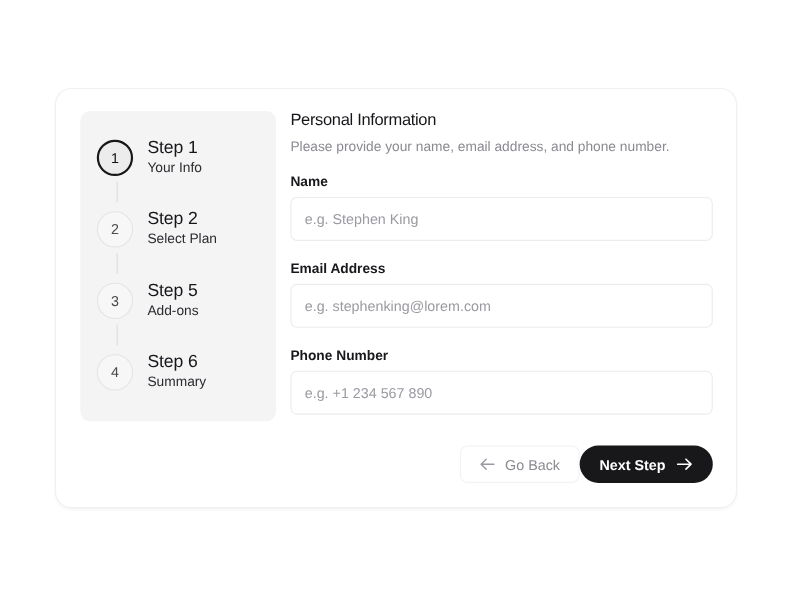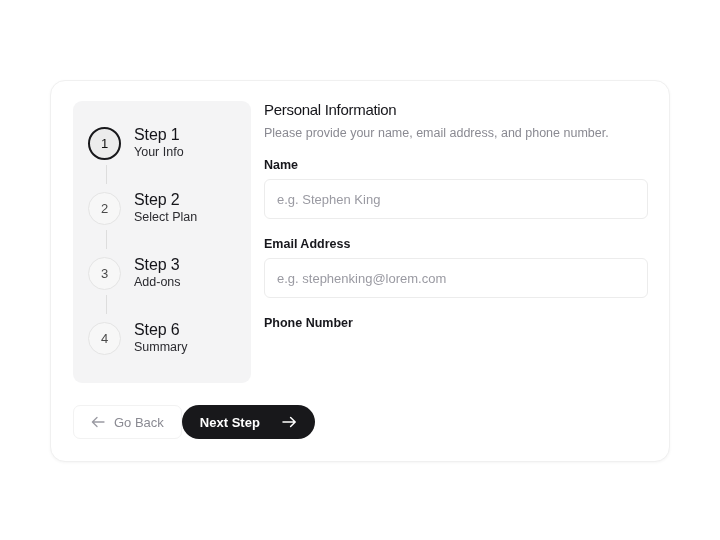--- a/index.html
+++ b/index.html
@@ -162,21 +162,21 @@
 
   
   .footer {
     position: absolute;
     left: 22px;
     right: 21px;
     top: 322px;
     height: 38px;
     display: flex;
     align-items: center;
-    justify-content: flex-start;
+    justify-content: flex-end;
   }
 
   .btn-back {
     height: 34px;
     padding: 0 17px;
     background: #ffffff;
     border: 1px solid #f2f2f2;
     border-radius: 7px;
     color: #8a8a92;
     font-size: 13px;
@@ -193,21 +193,21 @@
     padding: 0 18px;
     background: #18181b;
     border: none;
     border-radius: 17px;
     color: #ffffff;
     font-size: 13px;
     font-weight: bold;
     font-family: "Liberation Sans", sans-serif;
     display: flex;
     align-items: center;
-    gap: 22px;
+    gap: 10px;
     cursor: pointer;
     box-sizing: border-box;
   }
 
   .arrow { display: inline-flex; align-items: center; }
 </style>
 </head>
 <body>
 
 <div class="stage">
@@ -228,21 +228,21 @@
           <div class="step-circle">2</div>
           <div class="step-text">
             <div class="step-title">Step 2</div>
             <div class="step-sub">Select Plan</div>
           </div>
         </div>
 
         <div class="step">
           <div class="step-circle">3</div>
           <div class="step-text">
-            <div class="step-title">Step 3</div>
+            <div class="step-title">Step 5</div>
             <div class="step-sub">Add-ons</div>
           </div>
         </div>
 
         <div class="step">
           <div class="step-circle">4</div>
           <div class="step-text">
             <div class="step-title">Step 6</div>
             <div class="step-sub">Summary</div>
           </div>
@@ -260,20 +260,21 @@
         <input class="field-input" type="text" placeholder="e.g. Stephen King" style="">
       </div>
 
       <div class="field">
         <label class="field-label">Email Address</label>
         <input class="field-input" type="text" placeholder="e.g. stephenking@lorem.com" style="">
       </div>
 
       <div class="field">
         <label class="field-label">Phone Number</label>
+        <input class="field-input" type="text" placeholder="e.g. +1 234 567 890" style="">
       </div>
     </div>
 
     <div class="footer">
       <button class="btn-back">
         <span class="arrow">
           <svg width="14" height="12" viewBox="0 0 14 12" aria-hidden="true">
             <path d="M13 6 H2 M6 1.5 L1.4 6 L6 10.5" fill="none" stroke="#9a9aa2" stroke-width="1.3" stroke-linecap="round" stroke-linejoin="round"></path>
           </svg>
         </span>

